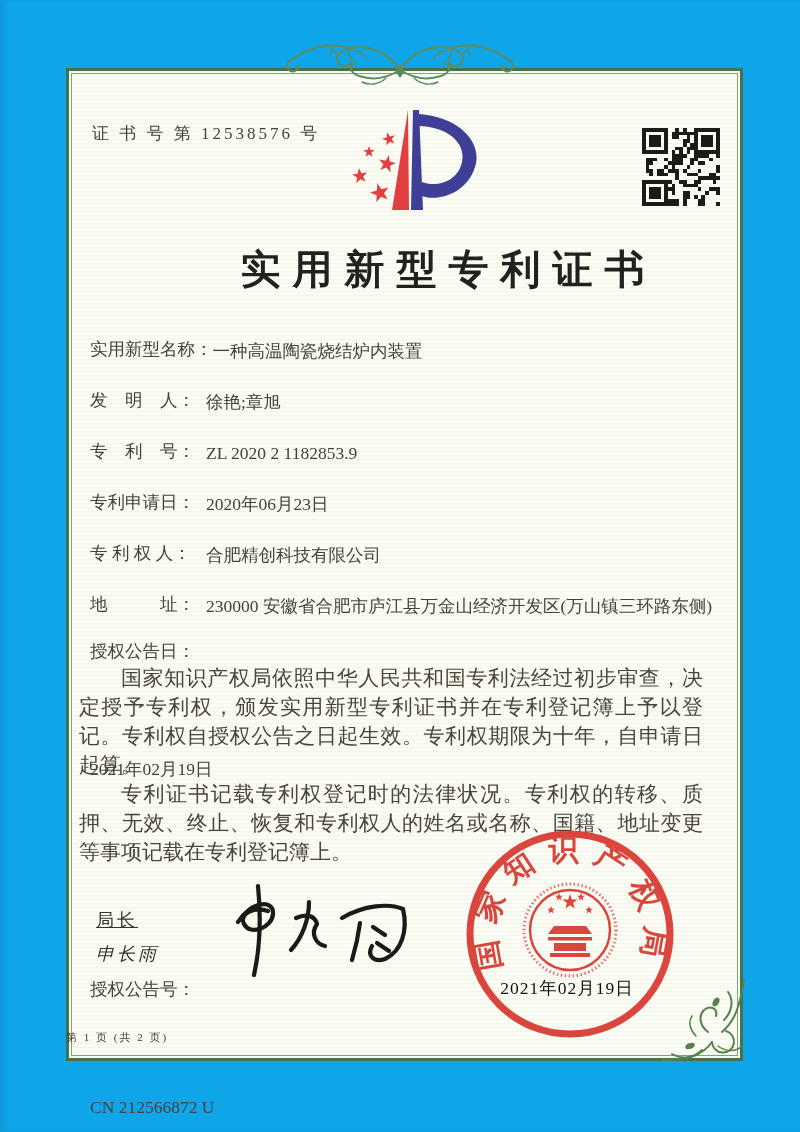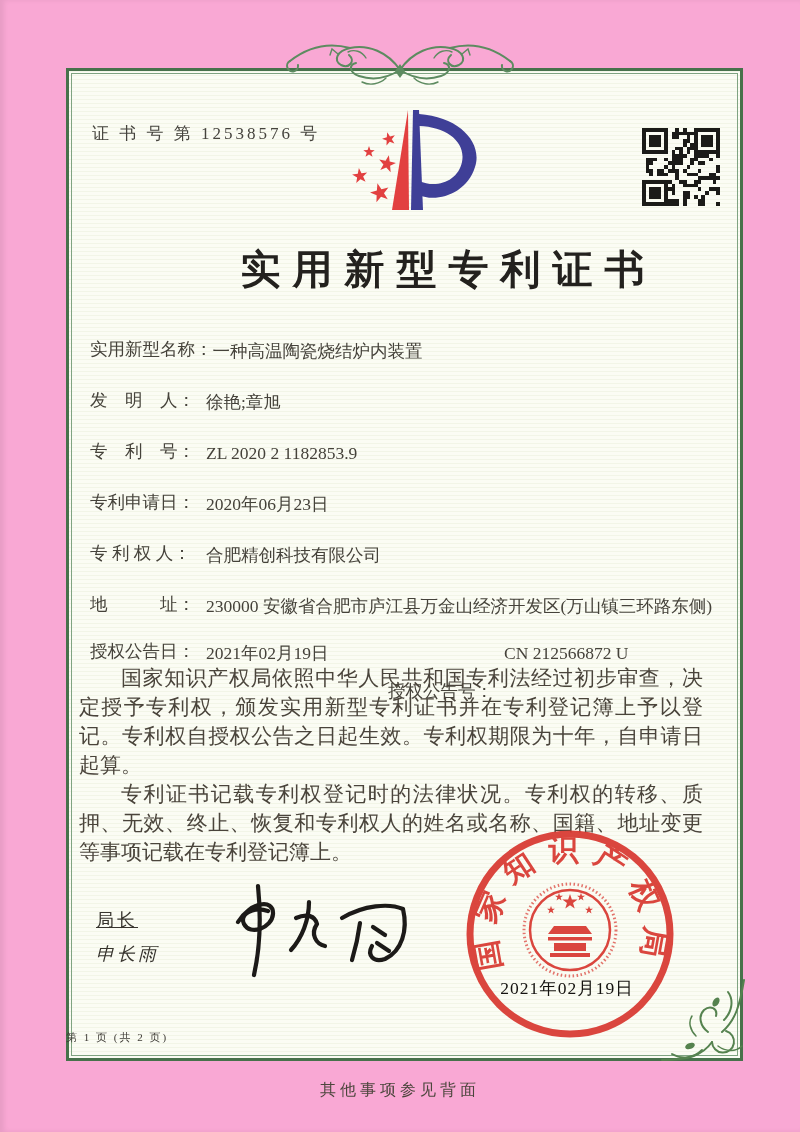--- a/index.html
+++ b/index.html
@@ -1,18 +1,18 @@
 <!DOCTYPE html>
 <html><head>
 <meta charset="utf-8">
 <style>
   html,body{margin:0;padding:0;background:#ffffff;}
   .page{
     position:relative;width:800px;height:1132px;overflow:hidden;
-    background:#f9a8d4;
+    background:#0ea5e9;
     box-shadow:inset 4px 0 5px rgba(0,0,0,0.07);
     font-family:"Liberation Serif","DejaVu Serif",serif;
     color:#3e3b35;
   }
   .frame{
     position:absolute;left:66px;top:68px;width:677px;height:993px;
     border:3px solid #47714b;
     background:repeating-linear-gradient(to bottom,#f2f5e7 0px,#f2f5e7 1px,#fbfcf4 1px,#fbfcf4 4px);
     box-sizing:border-box;
   }
@@ -26,21 +26,21 @@
   .qr{position:absolute;left:642px;top:128px;width:78px;height:78px;}
   .title{
     position:absolute;left:66px;top:242px;width:677px;text-align:center;
     font-size:40px;font-weight:700;letter-spacing:12px;color:#23211e;padding-left:44px;
   }
   .fields{position:absolute;left:90px;top:338px;width:626px;}
   .row{display:flex;align-items:flex-start;font-size:17.5px;line-height:23px;margin-bottom:25px;color:#45423a;justify-content:space-between;}
   .row .lbl{flex:0 0 116px;white-space:nowrap;}
   .row .val{flex:1;line-height:26px;}
   .row.addr{margin-bottom:0;}
-  .row.grant{margin-top:21px;}
+  .row.grant{margin-top:21px;flex-direction:column;}
   .row.grant .val1{flex:0 0 182px;}
   .row.grant .lbl2{flex:0 0 116px;white-space:nowrap;margin-top:40px;}
   .paragraphs{
     position:absolute;left:79px;top:664px;width:624px;
     font-size:21px;line-height:29px;color:#4a443b;text-align:justify;
   }
   .paragraphs p{margin:0;text-indent:2em;}
   .official{position:absolute;left:96px;font-size:18px;letter-spacing:3px;color:#37342e;}
   .official.title-line{top:908px;text-decoration:underline;}
   .official.name-line{top:942px;font-style:italic;}
@@ -415,15 +415,14 @@
       <rect x="90" y="115" width="44" height="3.5" stroke="none"></rect>
       <rect x="96" y="121" width="32" height="8" stroke="none"></rect>
       <rect x="92" y="131" width="40" height="4" stroke="none"></rect>
     </g>
   </svg>
 
   <div class="seal-date">2021年02月19日</div>
 
   <div class="page-num">第 1 页 (共 2 页)</div>
 
-  <div class="back-note">其他事项参见背面</div>
 
 </div>
 
 </body></html>

